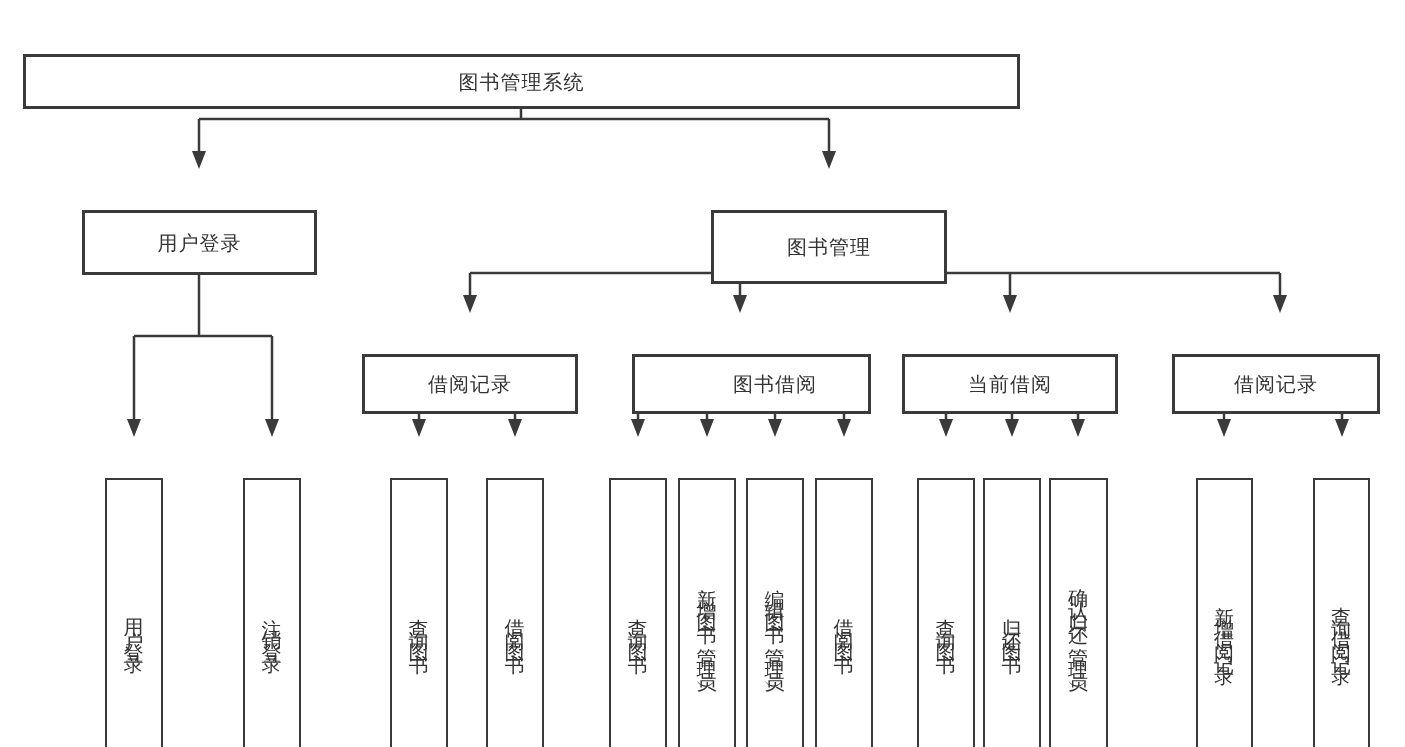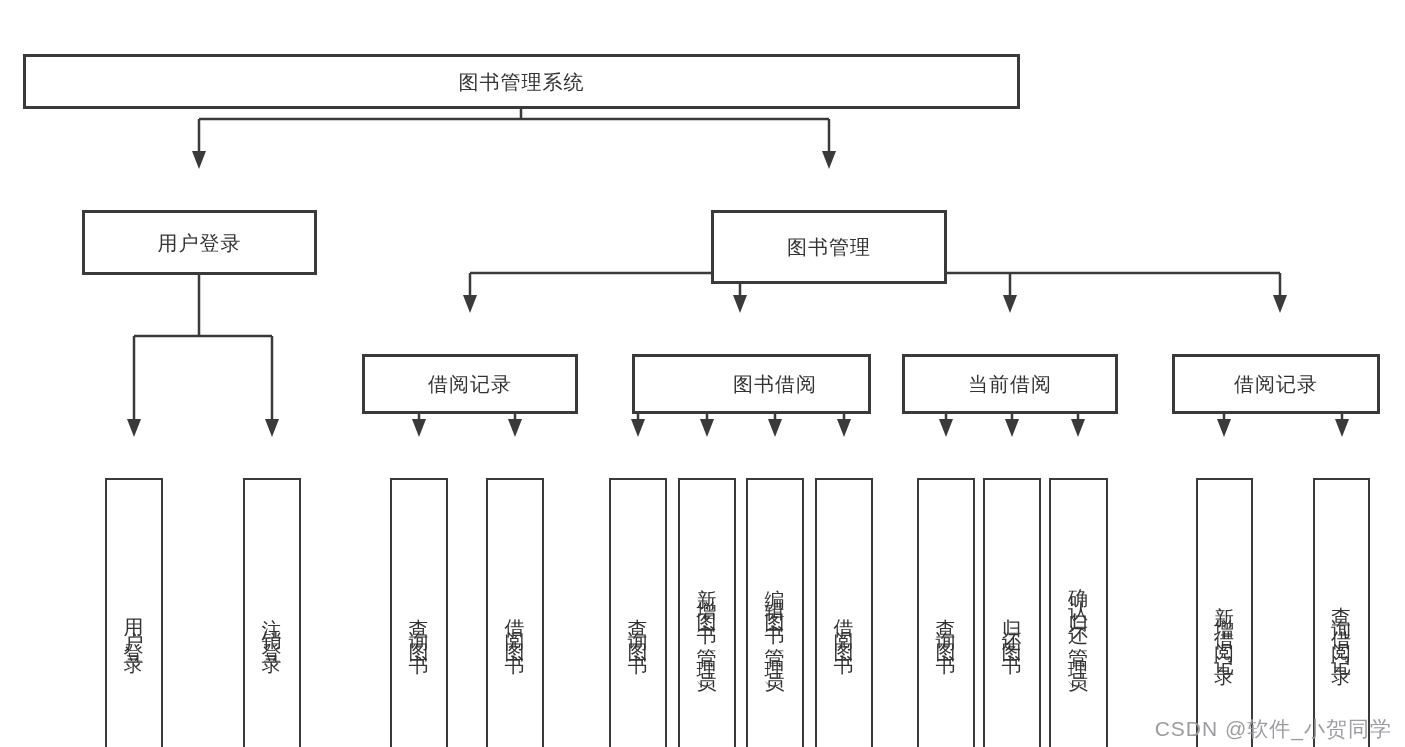--- a/index.html
+++ b/index.html
@@ -81,14 +81,13 @@
       <div class="node vertical" style="left: 609px; top: 437px; width: 58px; height: 298px; border-color: rgb(58, 58, 58); color: rgb(51, 51, 51);">查询图书</div>
       <div class="node vertical" style="left: 678px; top: 437px; width: 58px; height: 298px; border-color: rgb(58, 58, 58); color: rgb(51, 51, 51);">新增图书（管理员）</div>
       <div class="node vertical" style="left: 746px; top: 437px; width: 58px; height: 298px; border-color: rgb(58, 58, 58); color: rgb(51, 51, 51);">编辑图书（管理员）</div>
       <div class="node vertical" style="left: 815px; top: 437px; width: 58px; height: 298px; border-color: rgb(58, 58, 58); color: rgb(51, 51, 51);">借阅图书</div>
       <div class="node vertical" style="left: 917px; top: 437px; width: 58px; height: 298px; border-color: rgb(58, 58, 58); color: rgb(51, 51, 51);">查询图书</div>
       <div class="node vertical" style="left: 983px; top: 437px; width: 58px; height: 298px; border-color: rgb(58, 58, 58); color: rgb(51, 51, 51);">归还图书</div>
       <div class="node vertical" style="left: 1049px; top: 437px; width: 59px; height: 298px; border-color: rgb(58, 58, 58); color: rgb(51, 51, 51);">确认归还（管理员）</div>
       <div class="node vertical" style="left: 1196px; top: 437px; width: 57px; height: 298px; border-color: rgb(58, 58, 58); color: rgb(51, 51, 51);">新增借阅记录</div>
       <div class="node vertical" style="left: 1313px; top: 437px; width: 57px; height: 298px; border-color: rgb(58, 58, 58); color: rgb(51, 51, 51);">查询借阅记录</div>
     </div>
-  <div class="watermark" style="color: rgb(156, 156, 160);">CSDN @软件_小贺同学</div>
 </div>
 
 </body></html>

